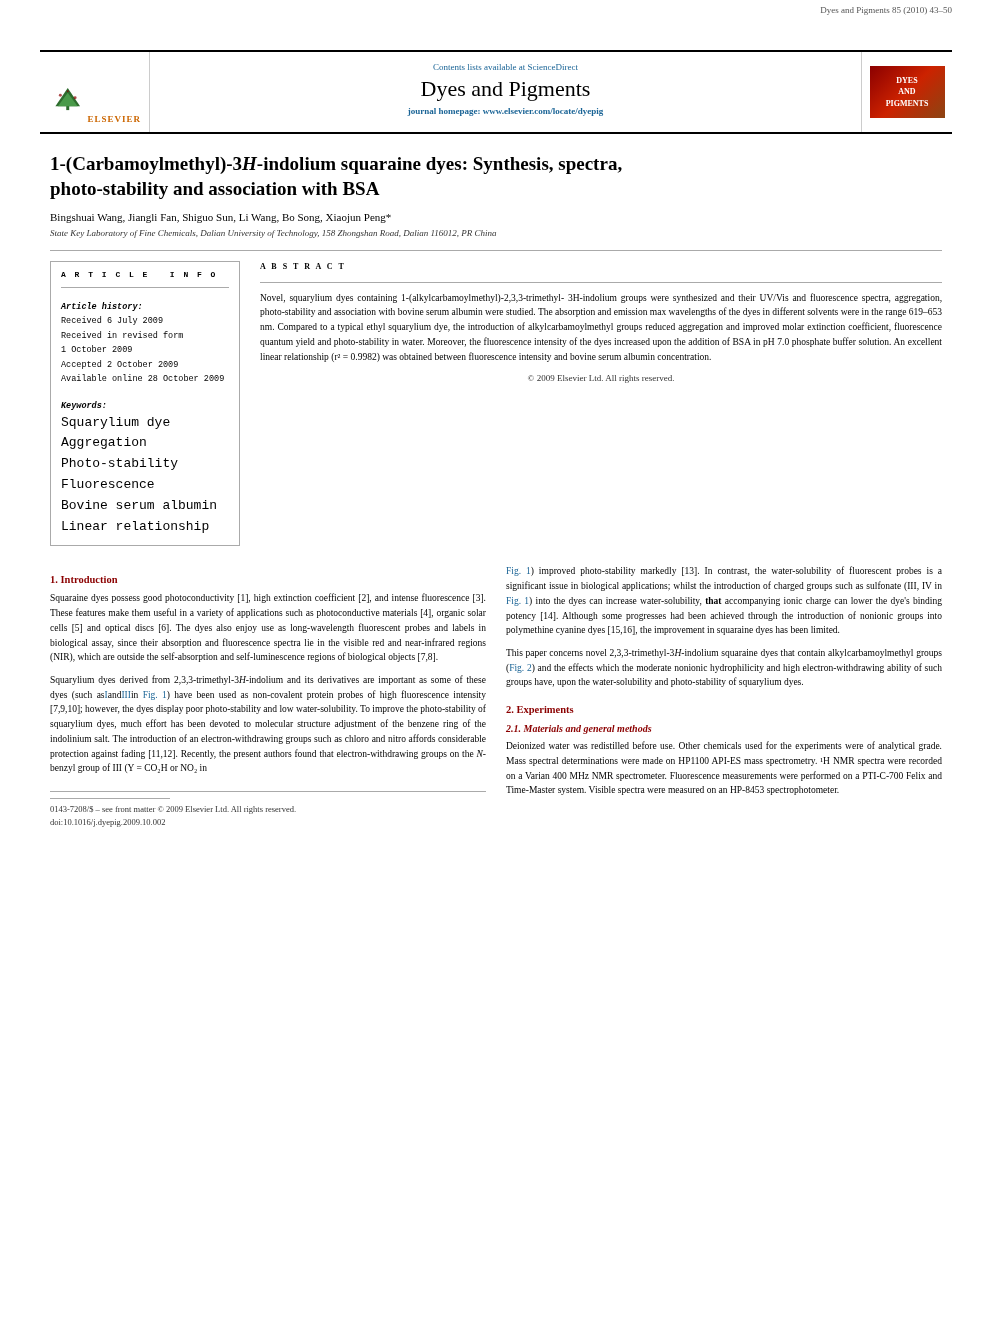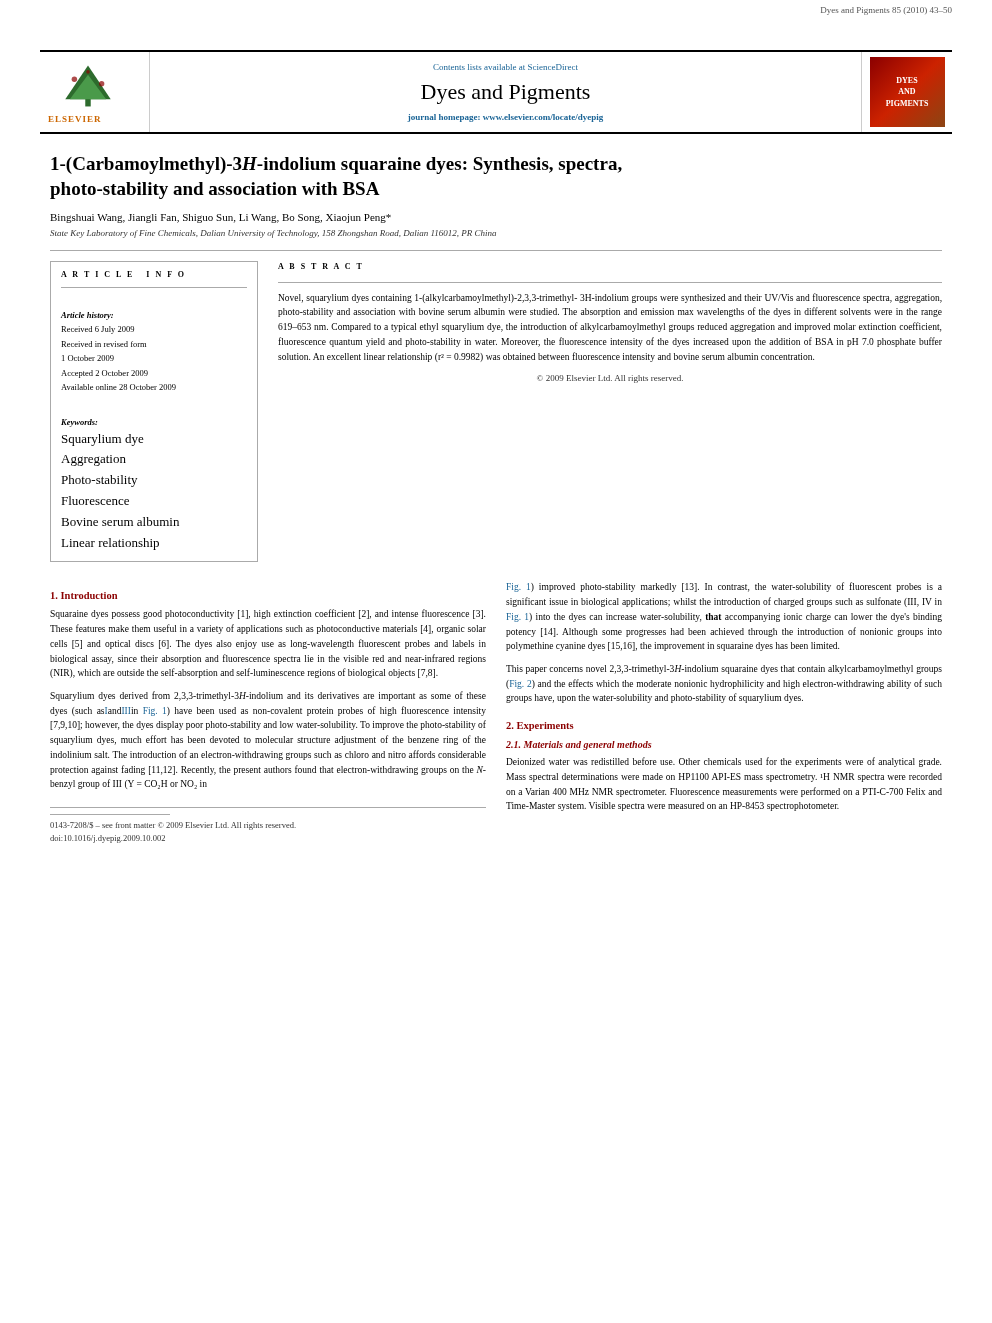--- a/index.html
+++ b/index.html
@@ -26,41 +26,41 @@
       align-items: stretch;
       border-bottom: 2px solid #000;
       border-top: 2px solid #000;
       margin: 30px 40px 0 40px;
     }
 
     .elsevier-logo {
       width: 110px;
       min-height: 80px;
       display: flex;
-      flex-direction: column;
-      align-items: flex-start;
+      flex-direction: row;
+      align-items: flex-end;
       justify-content: center;
       border-right: 1px solid #ccc;
       padding: 8px;
     }
 
     .elsevier-text {
       font-size: 9px;
       font-weight: bold;
       color: #cc6600;
       margin-top: 3px;
       letter-spacing: 1px;
     }
 
     .journal-center {
       flex: 1;
       display: flex;
       flex-direction: column;
       align-items: center;
-      justify-content: space-between;
+      justify-content: flex-start;
       padding: 10px;
       border-right: 1px solid #ccc;
     }
 
     .journal-center .contents-link {
       font-size: 9px;
       color: #555;
       margin-bottom: 4px;
     }
 
@@ -89,21 +89,21 @@
     .journal-logo-right {
       width: 90px;
       display: flex;
       align-items: center;
       justify-content: center;
       padding: 5px;
     }
 
     .dyes-pigments-badge {
       width: 75px;
-      height: 70px;
+      height: 52px;
       background: linear-gradient(135deg, #8B0000 0%, #cc2200 50%, #8B4513 100%);
       display: flex;
       flex-direction: column;
       align-items: center;
       justify-content: center;
       color: #fff;
       font-size: 9px;
       font-weight: bold;
       text-align: center;
       line-height: 1.3;
@@ -156,22 +156,23 @@
     }
 
     
     .two-col {
       display: flex;
       gap: 20px;
       margin-top: 10px;
     }
 
     .left-col {
-      width: 208px;
+      width: 190px;
       flex-shrink: 0;
+      font-family: Liberation Mono, monospace;
     }
 
     .right-col {
       flex: 1;
     }
 
     
     .article-info {
       border: 1px solid #aaa;
       padding: 8px 10px;
@@ -185,21 +186,21 @@
       text-transform: uppercase;
       margin-bottom: 5px;
       color: #000;
     }
 
     .info-label {
       font-style: italic;
       font-weight: bold;
       font-size: 8.5px;
       display: block;
-      margin-top: 22px;
+      margin-top: 14px;
       margin-bottom: 2px;
     }
 
     .info-dates {
       font-size: 8.5px;
       line-height: 1.7;
     }
 
     .keywords-section {
       margin-top: 8px;

